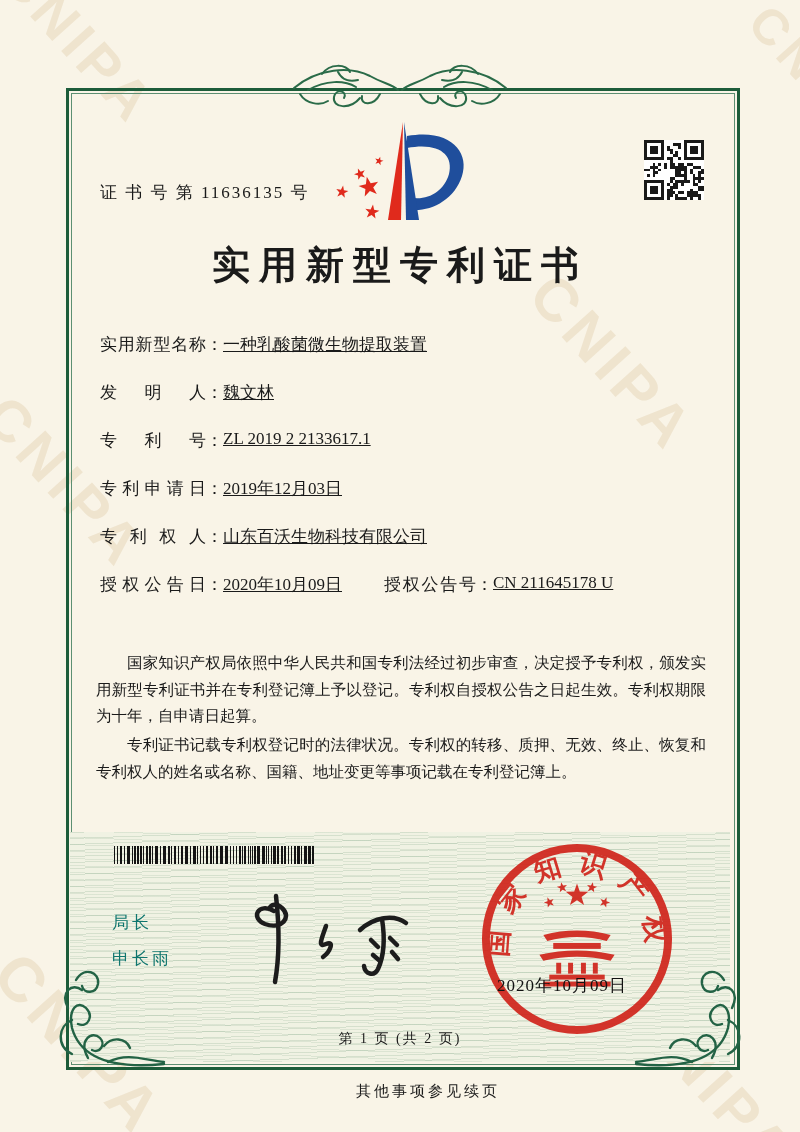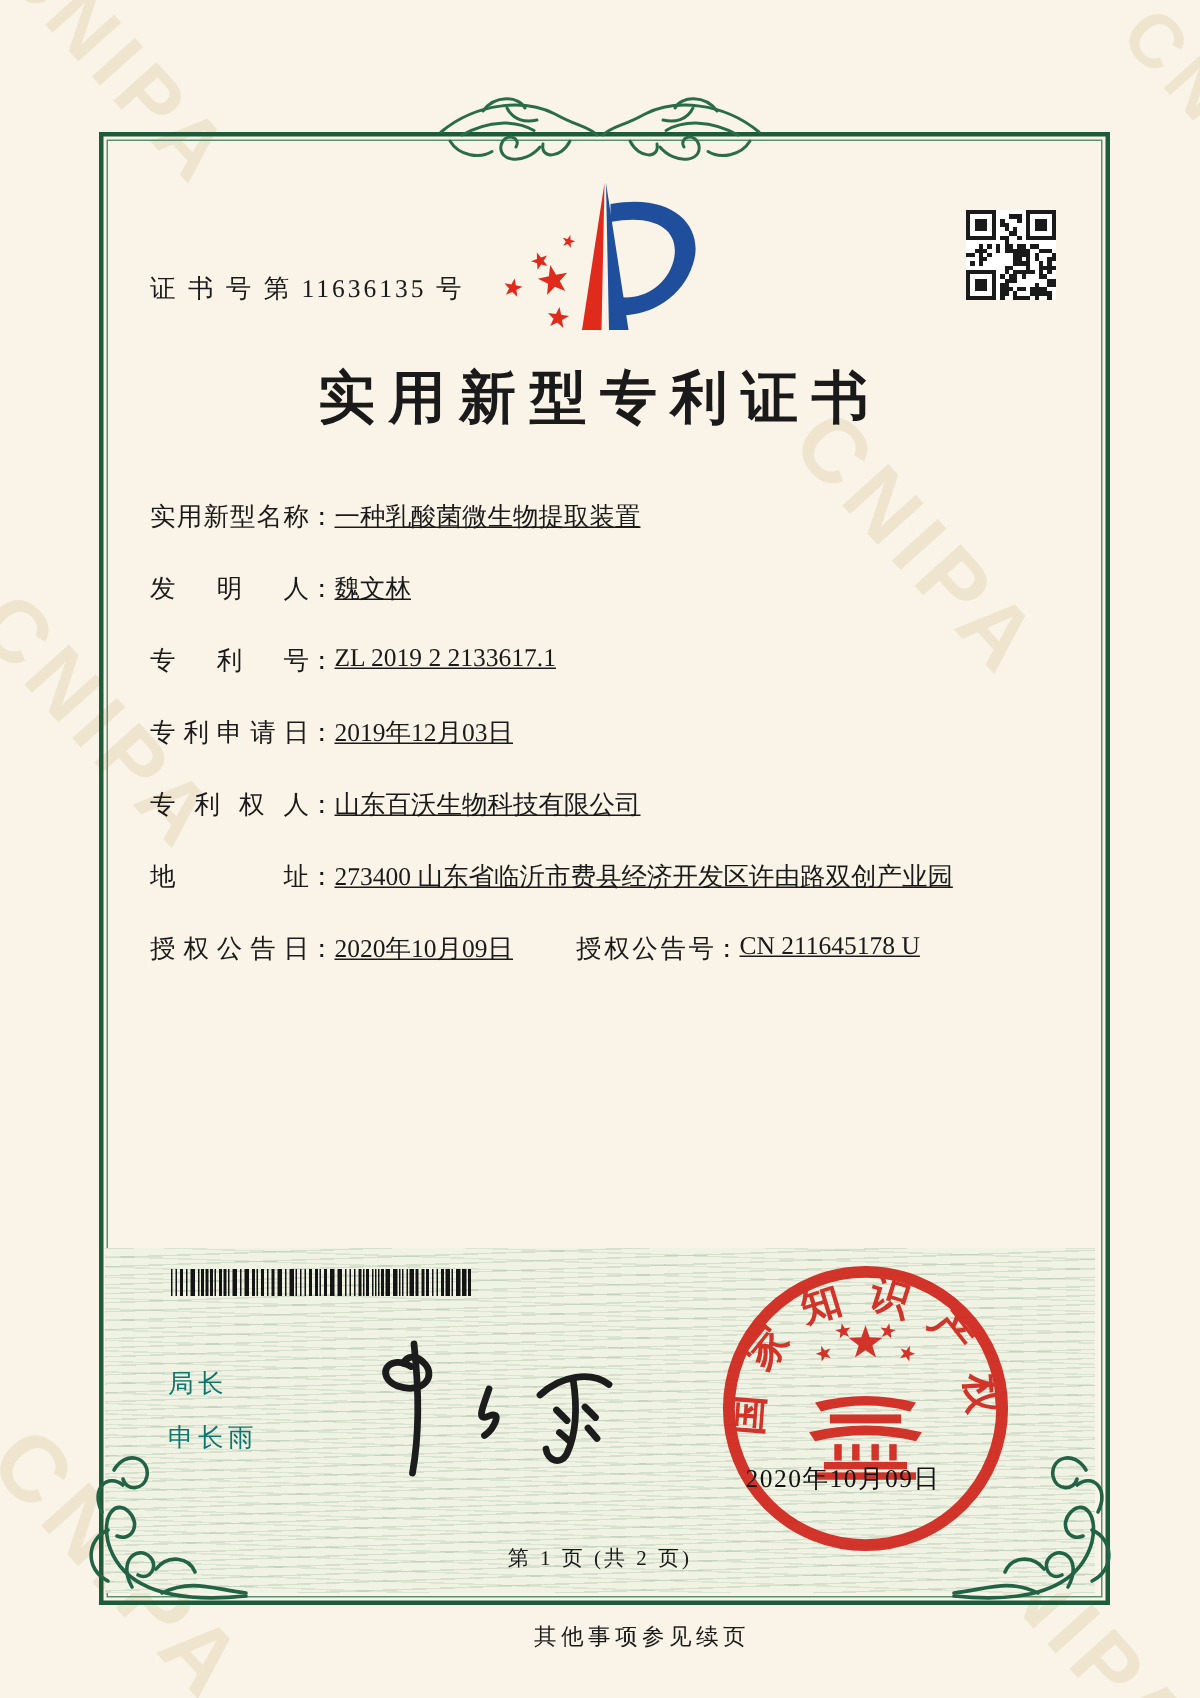--- a/index.html
+++ b/index.html
@@ -275,27 +275,28 @@
       <div class="row">
         <span class="fl">专利号</span><span class="colon">：</span><span class="fv">ZL 2019 2 2133617.1</span>
       </div>
       <div class="row">
         <span class="fl">专利申请日</span><span class="colon">：</span><span class="fv">2019年12月03日</span>
       </div>
       <div class="row">
         <span class="fl">专利权人</span><span class="colon">：</span><span class="fv">山东百沃生物科技有限公司</span>
       </div>
       <div class="row">
-        <span class="fl">地址</span><span class="colon">：</span><span class="fv">273400 山东省临沂市费县经济开发区许由路双创产业园</span>
-      </div>
-      <div class="row">
         <span class="fl">授权公告日</span><span class="colon">：</span><span class="fv">2020年10月09日</span><span class="pair2 fl" style="width:92px">授权公告号</span><span class="colon">：</span><span class="fv">CN 211645178 U</span>
       </div>
     </div>
 
+    <div class="paras">
+      <p>国家知识产权局依照中华人民共和国专利法经过初步审查，决定授予专利权，颁发实用新型专利证书并在专利登记簿上予以登记。专利权自授权公告之日起生效。专利权期限为十年，自申请日起算。</p>
+      <p>专利证书记载专利权登记时的法律状况。专利权的转移、质押、无效、终止、恢复和专利权人的姓名或名称、国籍、地址变更等事项记载在专利登记簿上。</p>
+    </div>
 
     <div class="barcode" id="barcode">
         <div style="left: 0px; width: 1px;"></div>
         <div style="left: 3px; width: 1px;"></div>
         <div style="left: 6px; width: 2px;"></div>
         <div style="left: 10px; width: 1px;"></div>
         <div style="left: 13px; width: 3px;"></div>
         <div style="left: 18px; width: 1px;"></div>
         <div style="left: 20px; width: 2px;"></div>
         <div style="left: 23px; width: 2px;"></div>

